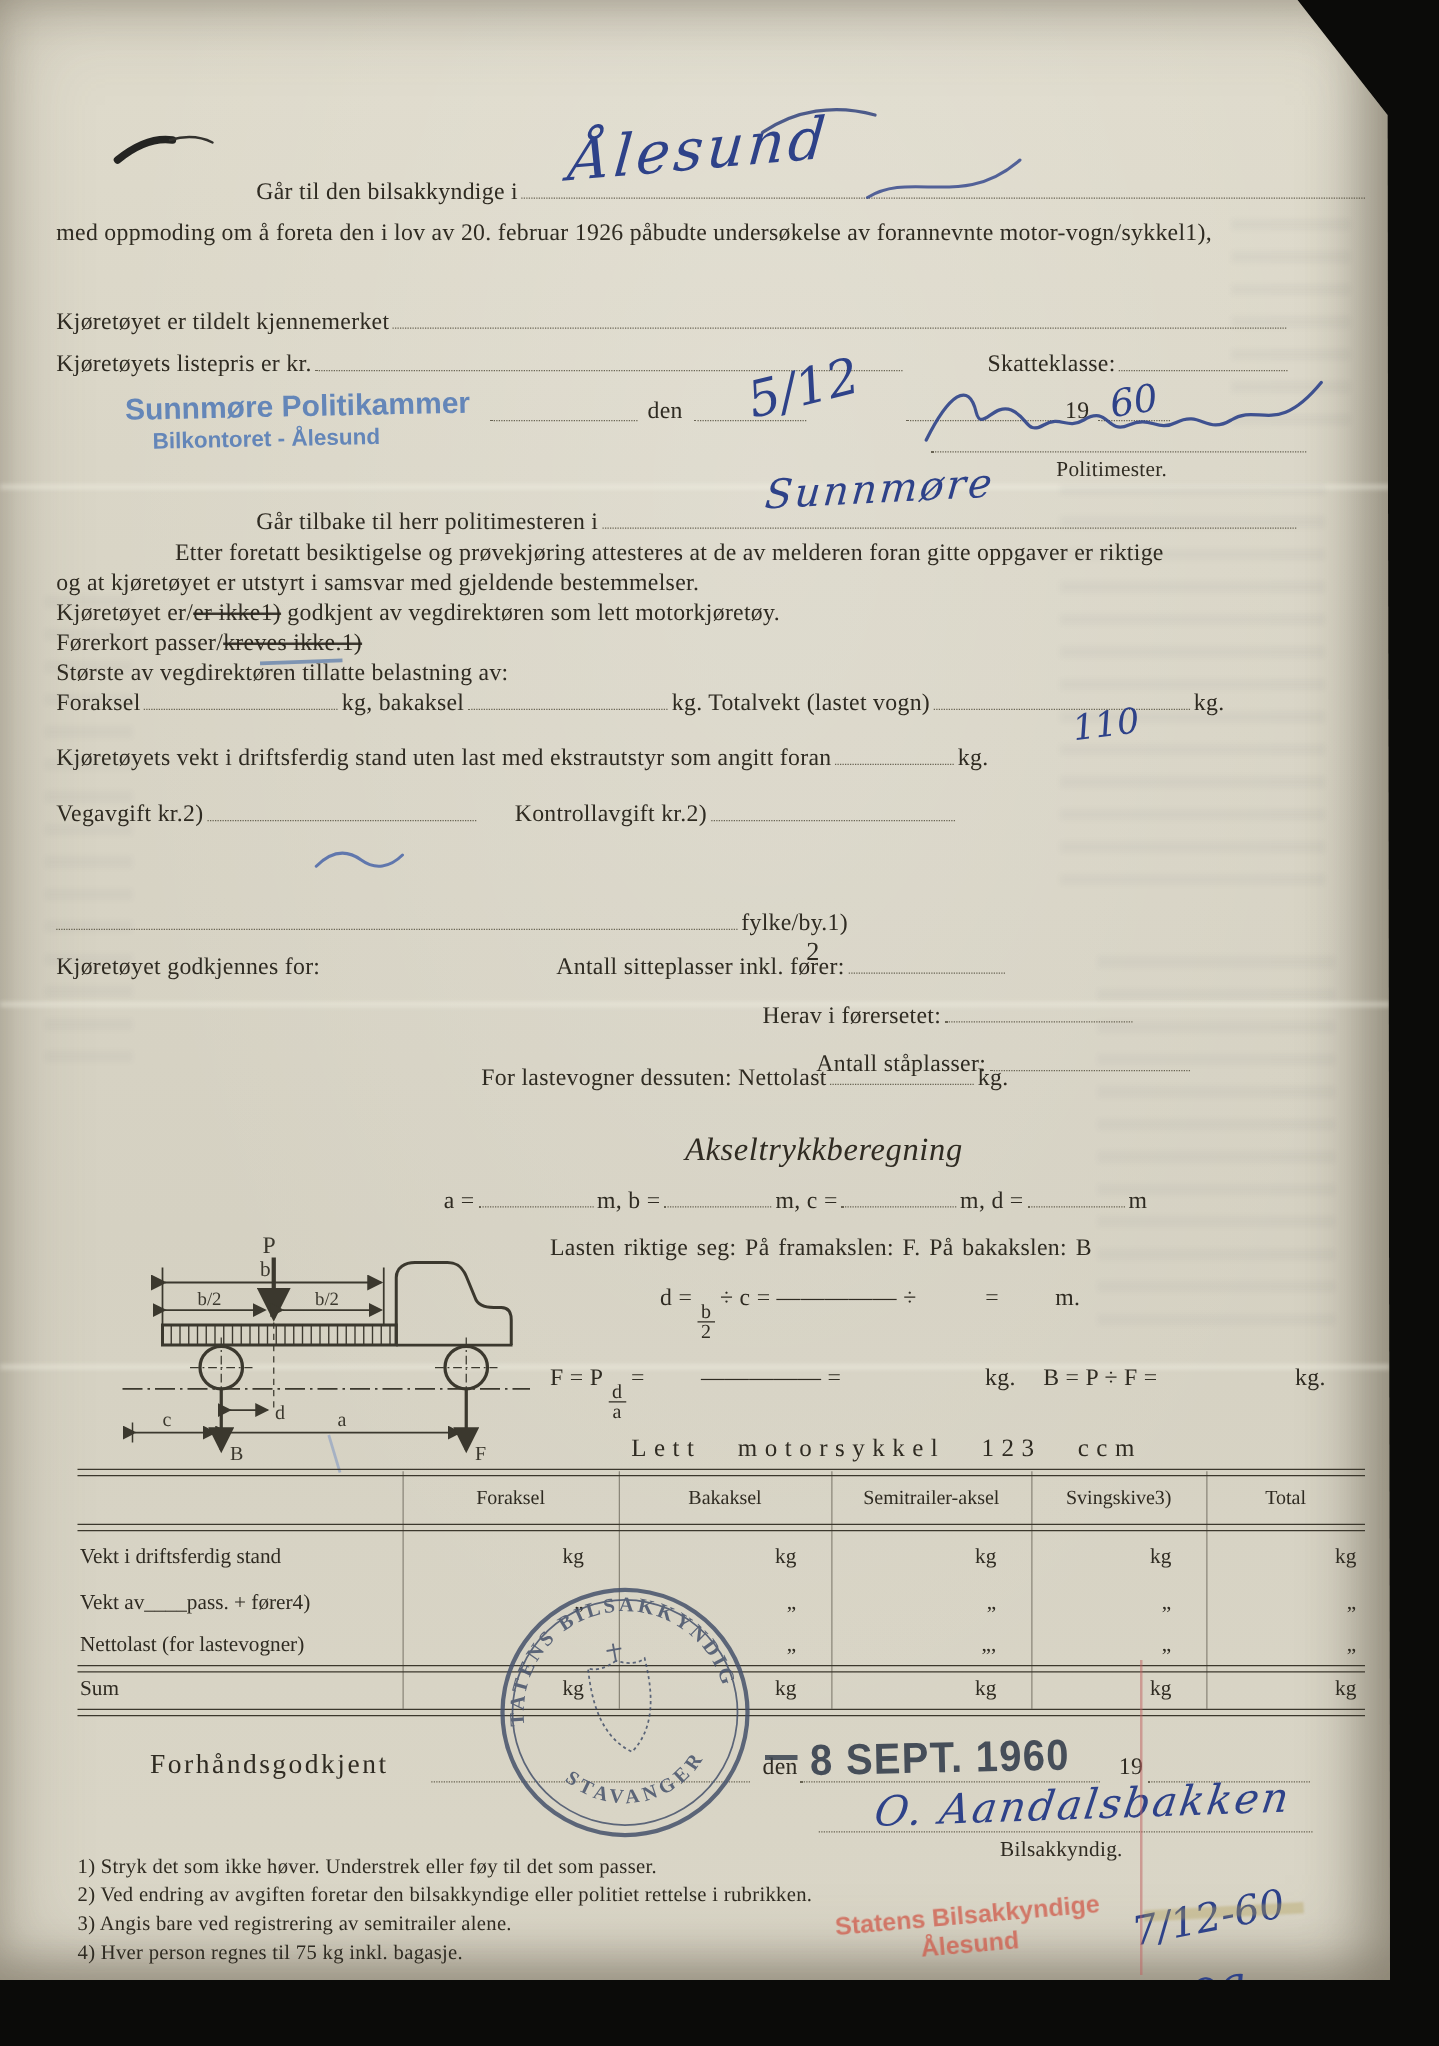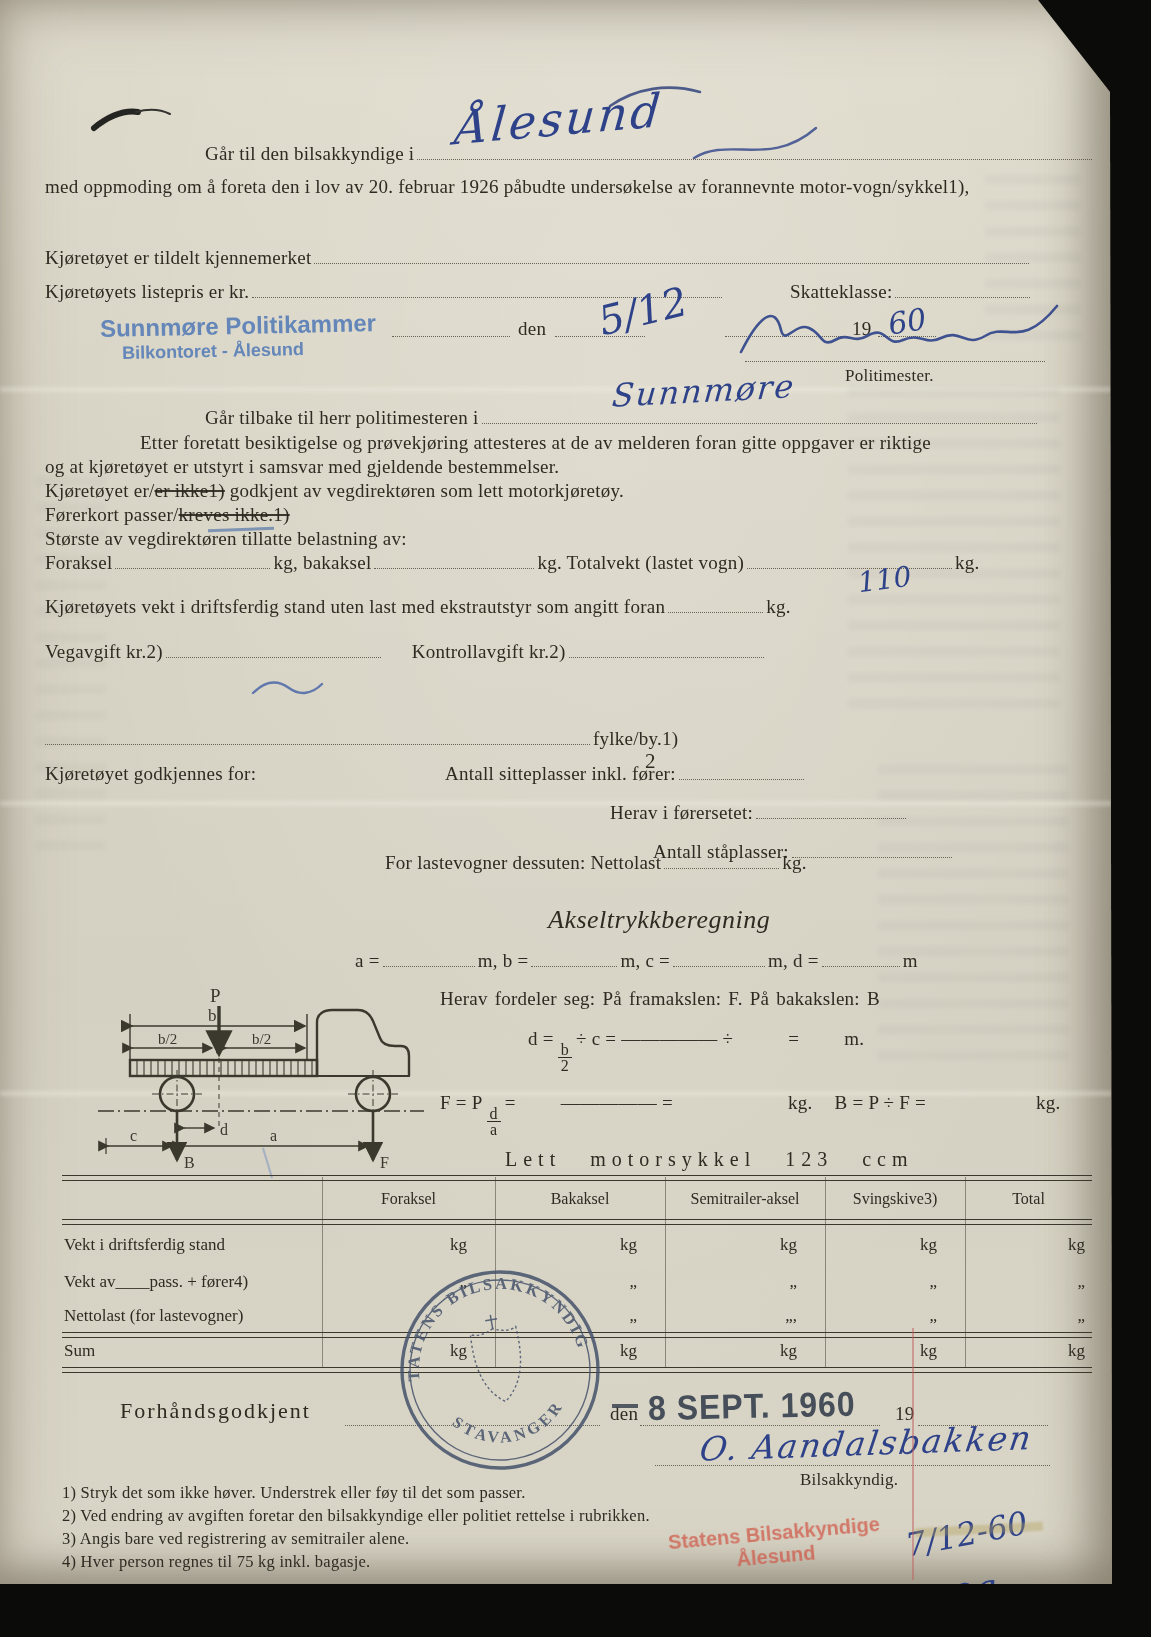--- a/index.html
+++ b/index.html
@@ -142,21 +142,21 @@
   <div class="row" style="left:385px;top:852px">
     <span>For lastevogner dessuten: Nettolast</span><span class="d" style="width:115px"></span><span>kg.</span>
   </div>
 
   <div class="row" style="left:548px;top:905px;font-size:26px;font-style:italic;letter-spacing:.5px">Akseltrykkberegning</div>
 
   <div class="row" style="left:355px;top:950px">
     <span>a =</span><span class="d" style="width:92px"></span><span>m,  b =</span><span class="d" style="width:86px"></span><span>m,  c =</span><span class="d" style="width:92px"></span><span>m,  d =</span><span class="d" style="width:78px"></span><span>m</span>
   </div>
 
-  <div class="row" style="left:440px;top:988px;word-spacing:2px">Herav fordeler seg: På framakslen: F. På bakakslen: B</div>
+  <div class="row" style="left:440px;top:988px;word-spacing:2px">Lasten riktige seg: På framakslen: F. På bakakslen: B</div>
 
   <div class="row" style="left:528px;top:1028px">
     <span>d =</span><span class="frac">
         <span class="fnum">b</span>
         <span>2</span>
       </span><span>÷ c = ————— ÷</span><span style="margin-left:55px">=</span><span style="margin-left:45px">m.</span>
   </div>
 
   <svg style="position:absolute;left:92px;top:948px" width="336" height="228" viewBox="0 0 336 228">
     <defs>

